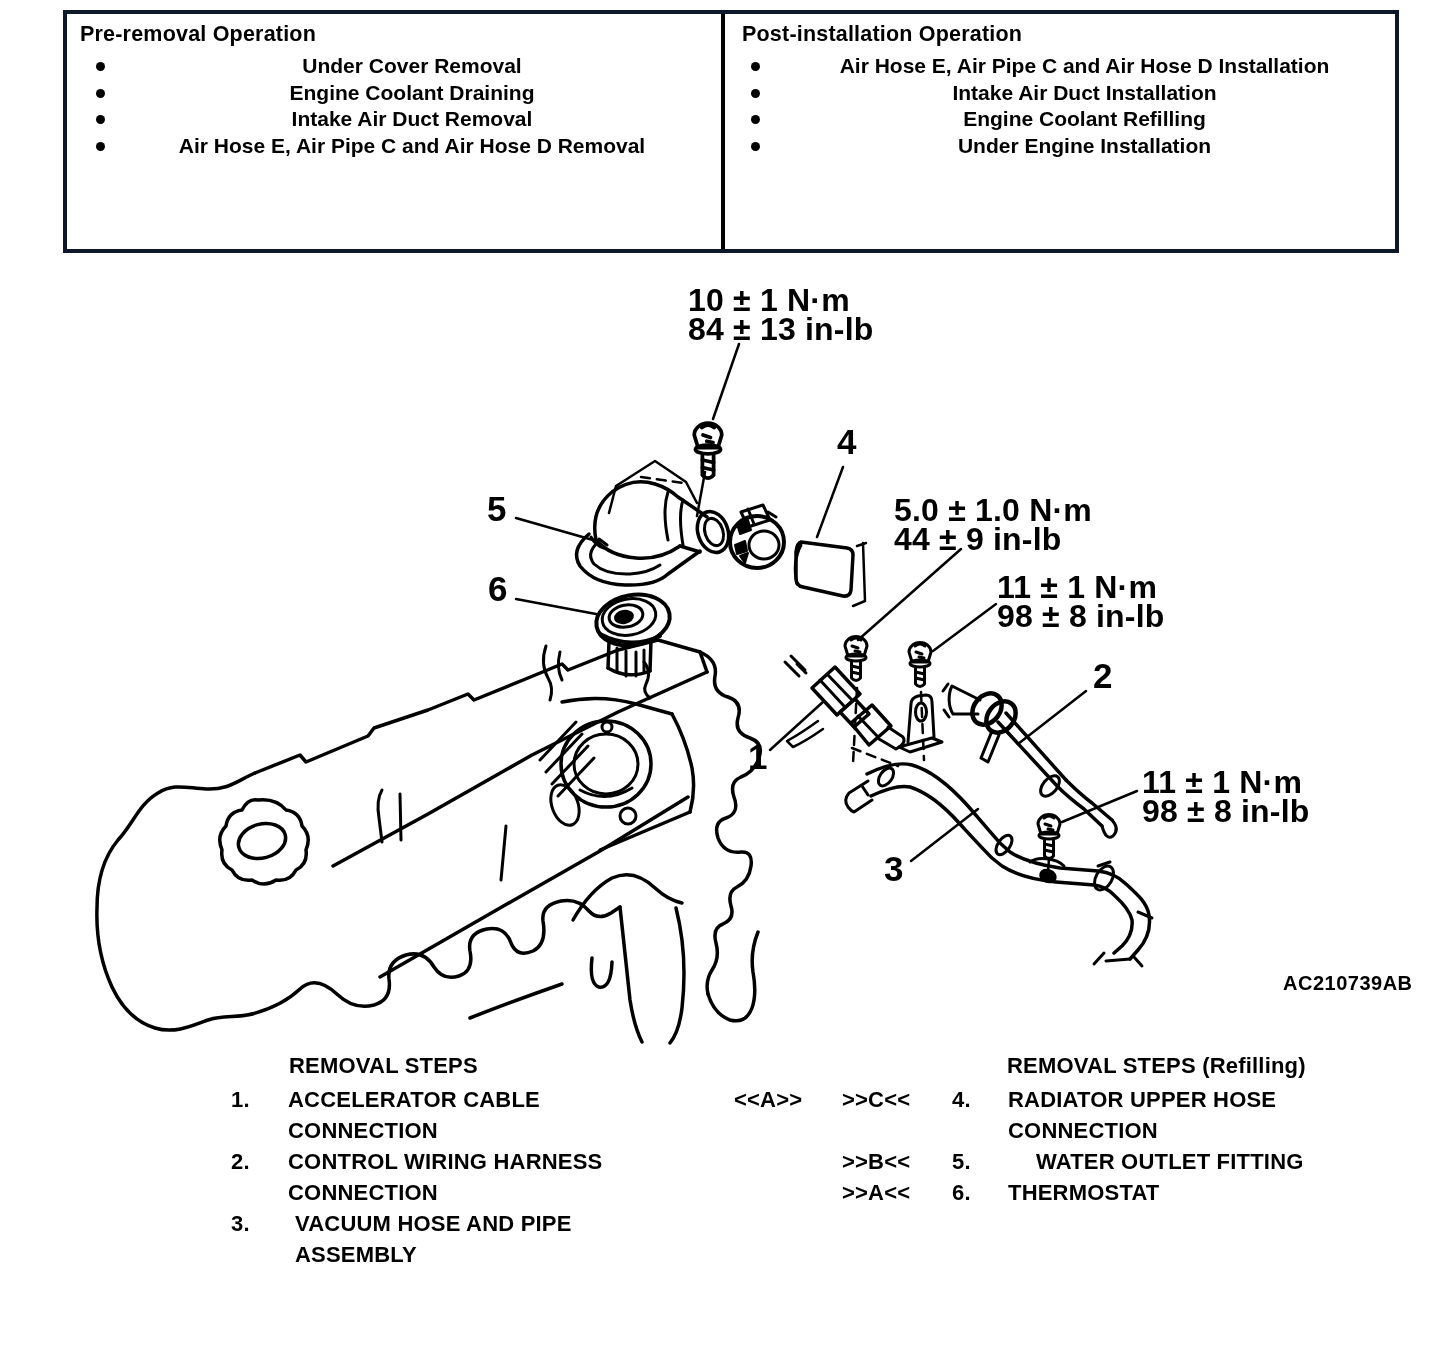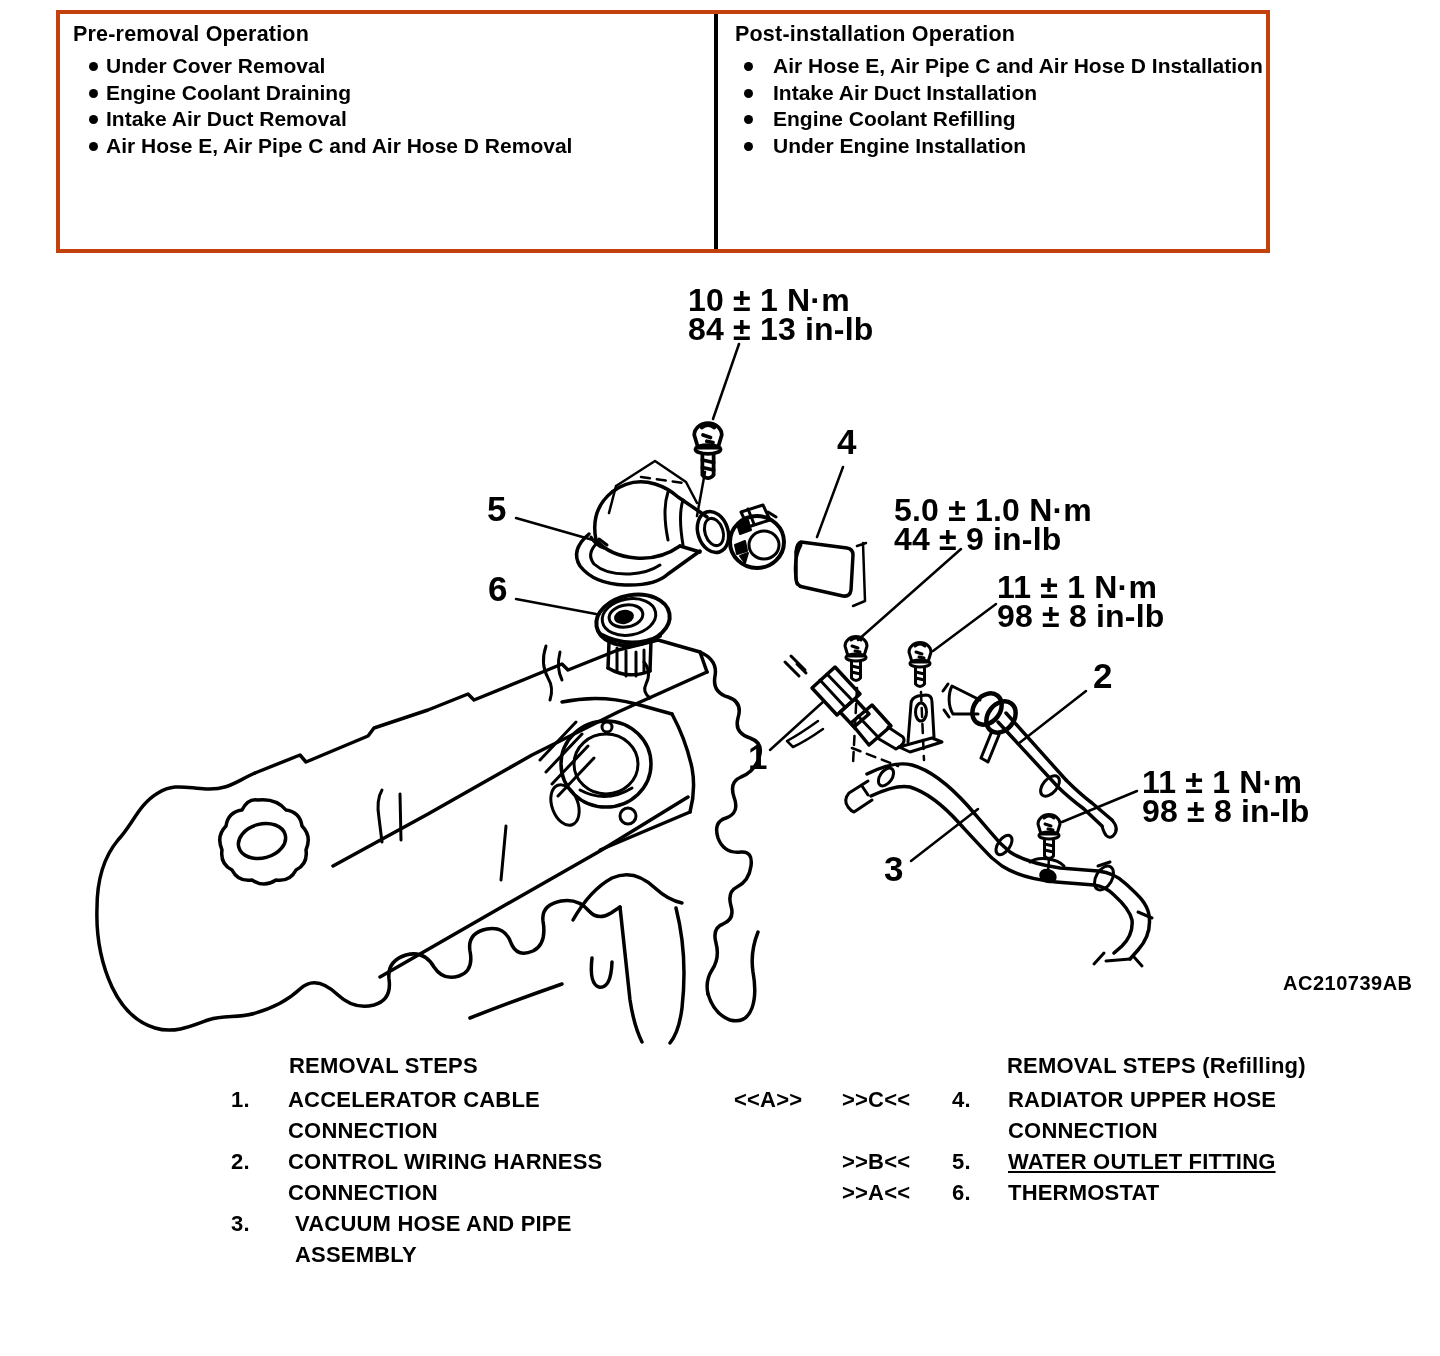--- a/index.html
+++ b/index.html
@@ -3,26 +3,26 @@
 <meta charset="utf-8">
 <style>
   html,body{margin:0;padding:0;background:#e8e8e8;}
   .page{
     position:relative;width:1440px;height:1356px;background:#ffffff;
     font-family:"Liberation Sans","DejaVu Sans",sans-serif;
     font-weight:700;color:#000;overflow:hidden;margin:0 auto;
   }
   .abs{position:absolute;}
   
-  .opwrap{left:56px;top:10px;width:1214px;height:243px;display:flex;border:4px solid #c2410c;box-sizing:border-box;}
+  .opwrap{left:63px;top:10px;width:1336px;height:243px;display:flex;border:4px solid #0f172a;box-sizing:border-box;}
   .opbox{flex:0 0 auto;box-sizing:border-box;padding:8px 10px 0 13px;}
   .opbox.left{width:658px;border-right:4px solid #000;}
   .opbox.right{width:674px;padding-left:17px;}
   .optitle{font-size:21.5px;letter-spacing:.2px;}
-  .oplist{list-style:none;margin:6px 0 0 0;padding:0;}
+  .oplist{list-style:none;margin:6px 0 0 0;padding:0;text-align:center;}
   .oplist li{position:relative;font-size:21px;line-height:26.5px;padding-left:33px;white-space:nowrap;}
   .opbox.right .oplist li{padding-left:38px;}
   .oplist li::before{content:"";position:absolute;left:16px;top:9px;width:9px;height:9px;border-radius:50%;background:#000;}
   .opbox.right .oplist li::before{left:9px;}
   
   .callout{font-size:32px;line-height:29px;white-space:nowrap;letter-spacing:.2px;}
   .plabel{font-size:35px;line-height:30px;}
   .figcode{font-size:20px;letter-spacing:.5px;}
   
   .st{font-size:22px;line-height:31px;white-space:nowrap;letter-spacing:.2px;}
@@ -264,19 +264,19 @@
   <div class="abs st" style="left:734px;top:1084px;">&lt;&lt;A&gt;&gt;</div>
   <div class="abs st" style="left:842px;top:1084px;">&gt;&gt;C&lt;&lt;</div>
   <div class="abs st" style="left:952px;top:1084px;">4.</div>
   <div class="abs st" style="left:1008px;top:1084px;">
     <div>RADIATOR UPPER HOSE</div>
     <div>CONNECTION</div>
   </div>
 
   <div class="abs st" style="left:842px;top:1146px;">&gt;&gt;B&lt;&lt;</div>
   <div class="abs st" style="left:952px;top:1146px;">5.</div>
-  <div class="abs st" style="left:1008px;top:1146px;text-decoration:underline;">WATER OUTLET FITTING</div>
+  <div class="abs st" style="left:1036px;top:1146px;">WATER OUTLET FITTING</div>
 
   <div class="abs st" style="left:842px;top:1177px;">&gt;&gt;A&lt;&lt;</div>
   <div class="abs st" style="left:952px;top:1177px;">6.</div>
   <div class="abs st" style="left:1008px;top:1177px;">THERMOSTAT</div>
 
 </div>
 
 </body></html>

